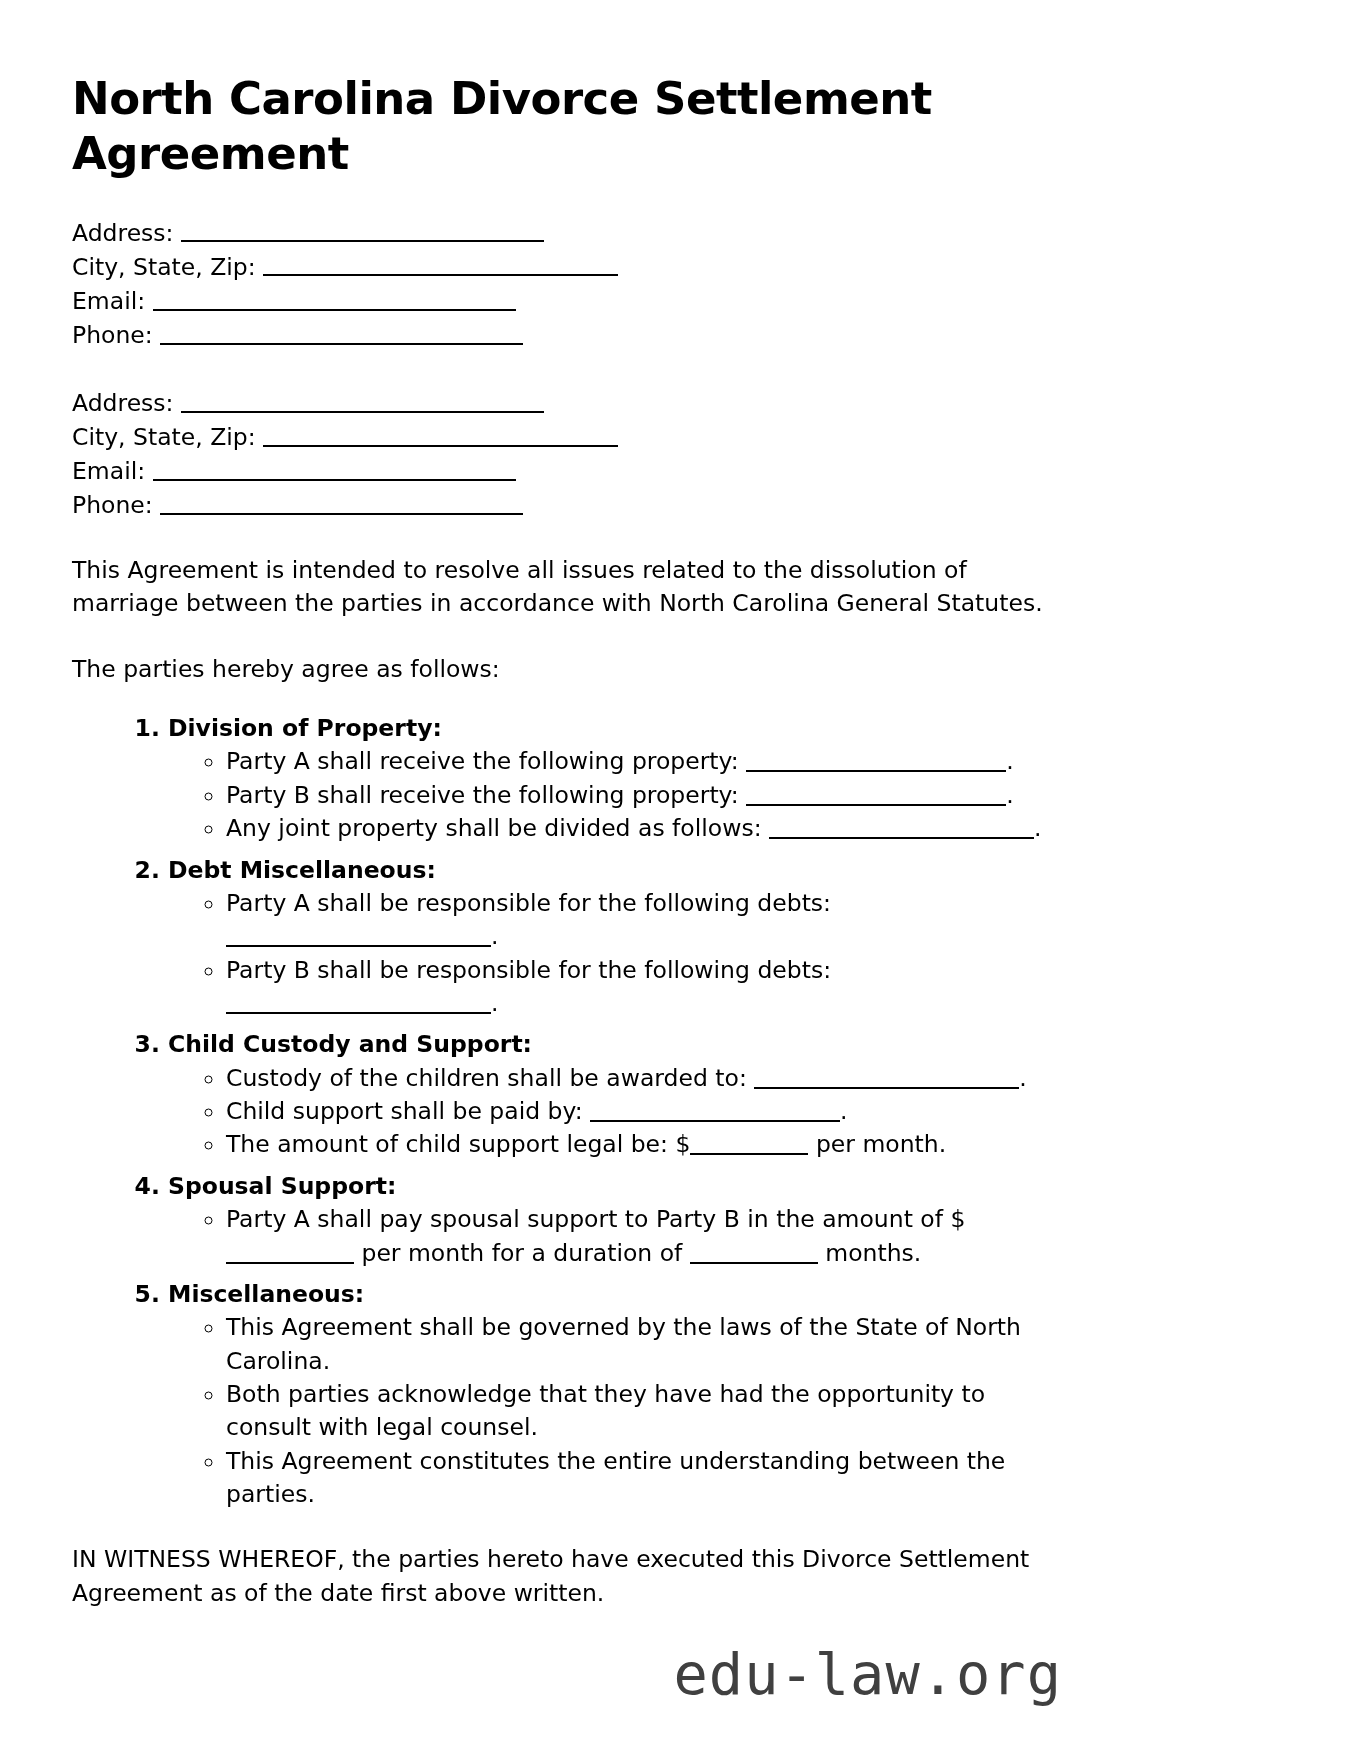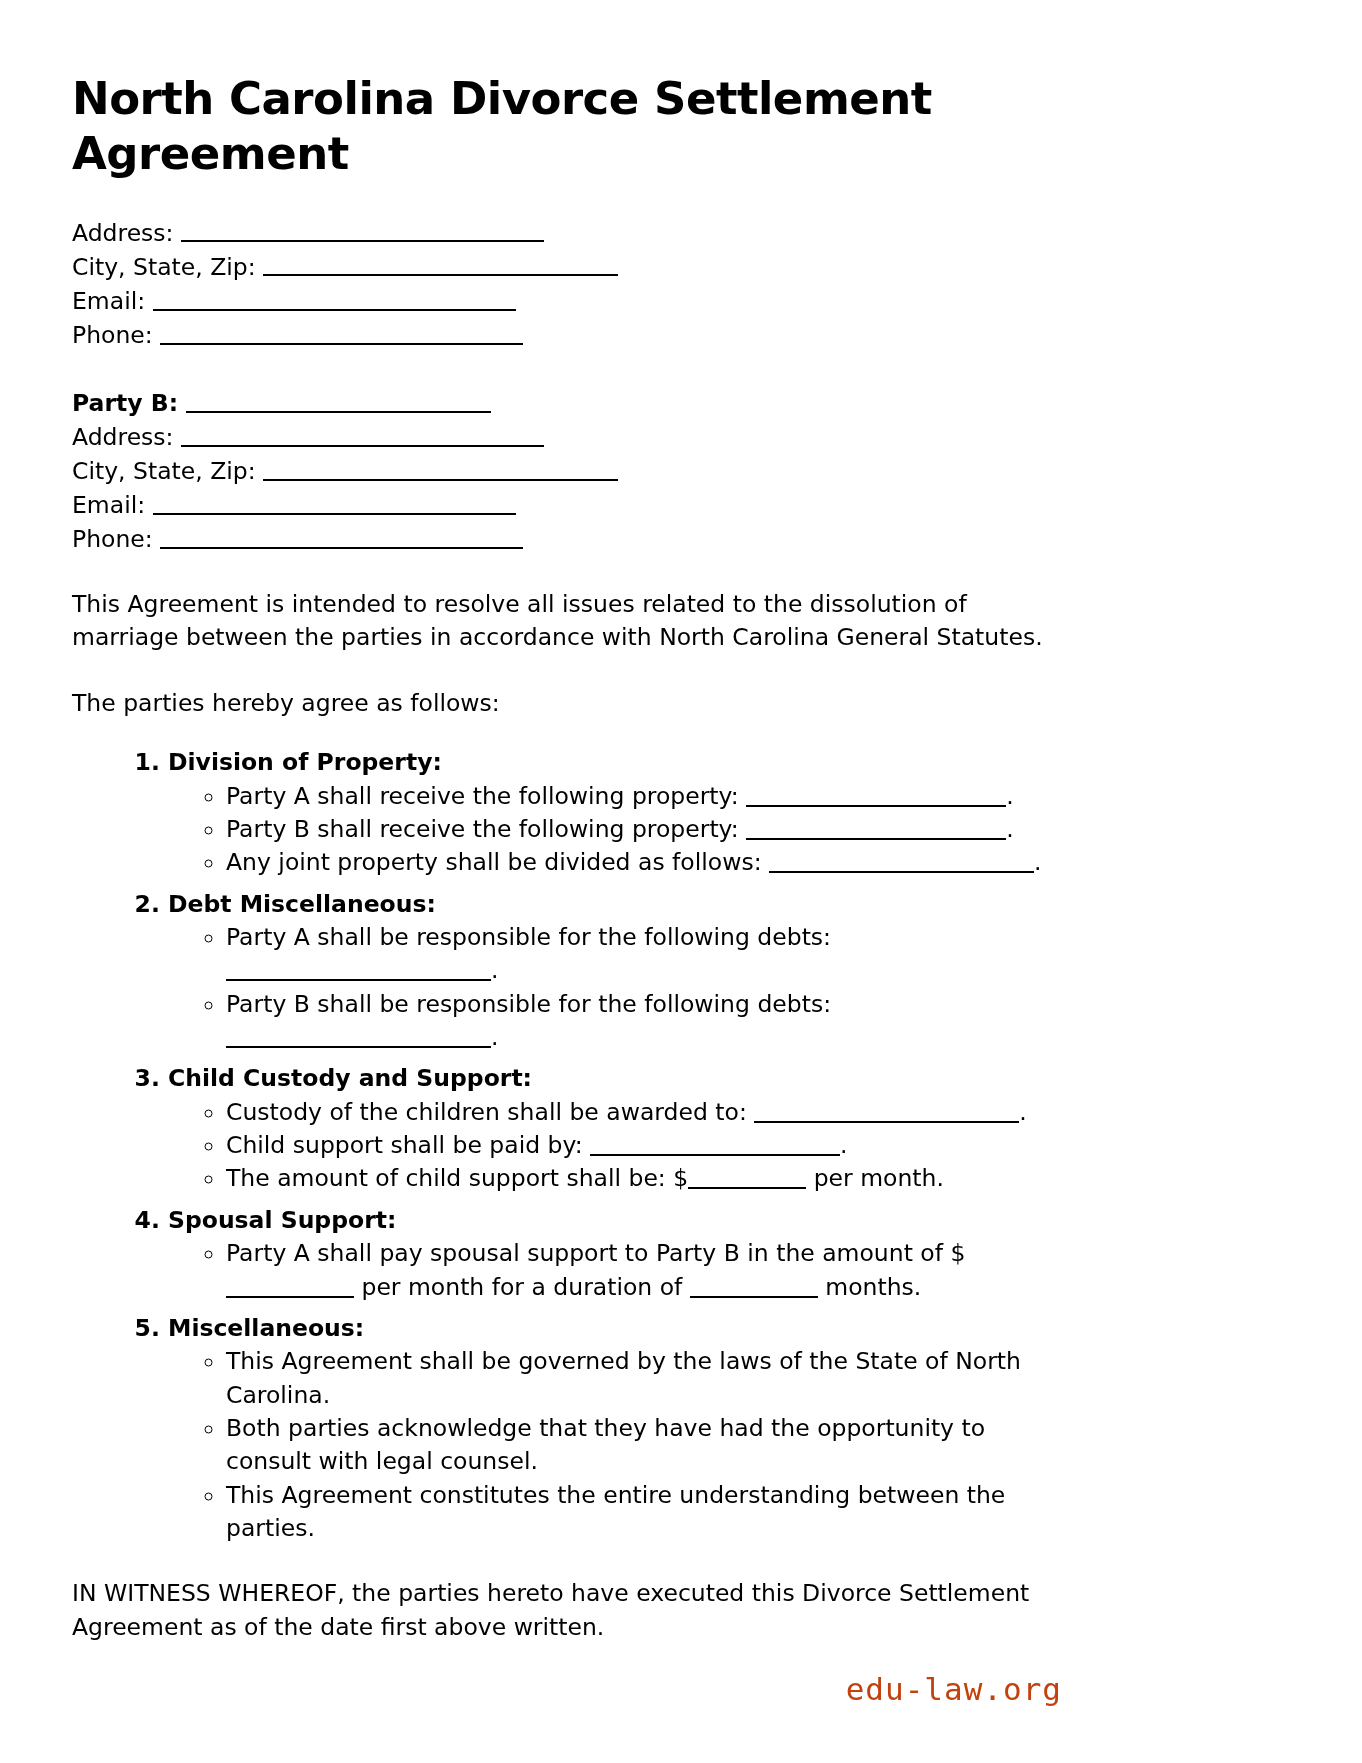--- a/index.html
+++ b/index.html
@@ -114,43 +114,42 @@
   }
   .sig-label {
     font-size: 21px;
     line-height: 1.3;
   }
   .watermark {
     position: absolute;
     right: 56px;
     bottom: 56px;
     font-family: "DejaVu Sans Mono", monospace;
-    font-size: 31px;
-    color: #c2410c;
+    font-size: 57px;
+    color: #404040;
     letter-spacing: 1px;
     white-space: nowrap;
   }
 </style>
 </head>
 <body>
 
 <div class="page">
 
   <h1 class="doc-title">North Carolina Divorce Settlement Agreement</h1>
 
 
   <div class="party-block">
     <div class="line"><span>Address:</span> <span class="fill w-addr"></span></div>
     <div class="line"><span>City, State, Zip:</span> <span class="fill w-city"></span></div>
     <div class="line"><span>Email:</span> <span class="fill w-email"></span></div>
     <div class="line"><span>Phone:</span> <span class="fill w-phone"></span></div>
   </div>
 
   <div class="party-block">
-    <div class="line"><span class="lbl-bold">Party B:</span> <span class="fill w-a"></span></div>
     <div class="line"><span>Address:</span> <span class="fill w-addr"></span></div>
     <div class="line"><span>City, State, Zip:</span> <span class="fill w-city"></span></div>
     <div class="line"><span>Email:</span> <span class="fill w-email"></span></div>
     <div class="line"><span>Phone:</span> <span class="fill w-phone"></span></div>
   </div>
 
   <p class="para">This Agreement is intended to resolve all issues related to the dissolution of marriage between the parties in accordance with North Carolina General Statutes.</p>
 
   <p class="para">The parties hereby agree as follows:</p>
 
@@ -160,21 +159,21 @@
           <li><span>Party B shall receive the following property: </span><span class="blank b-260"></span><span>.</span></li>
           <li><span>Any joint property shall be divided as follows: </span><span class="blank b-265"></span><span>.</span></li>
         </ul></li>
       <li><span class="item-title">Debt Miscellaneous:</span><ul class="sub-list">
           <li><span>Party A shall be responsible for the following debts: </span><span class="blank b-265"></span><span>.</span></li>
           <li><span>Party B shall be responsible for the following debts: </span><span class="blank b-265"></span><span>.</span></li>
         </ul></li>
       <li><span class="item-title">Child Custody and Support:</span><ul class="sub-list">
           <li><span>Custody of the children shall be awarded to: </span><span class="blank b-265"></span><span>.</span></li>
           <li><span>Child support shall be paid by: </span><span class="blank b-250"></span><span>.</span></li>
-          <li><span>The amount of child support shall be: $</span><span class="blank b-118"></span><span> per month.</span></li>
+          <li><span>The amount of child support legal be: $</span><span class="blank b-118"></span><span> per month.</span></li>
         </ul></li>
       <li><span class="item-title">Spousal Support:</span><ul class="sub-list">
           <li><span>Party A shall pay spousal support to Party B in the amount of $</span><span class="blank b-128"></span><span> per month for a duration of </span><span class="blank b-128"></span><span> months.</span></li>
         </ul></li>
       <li><span class="item-title">Miscellaneous:</span><ul class="sub-list">
           <li><span>This Agreement shall be governed by the laws of the State of North Carolina.</span></li>
           <li><span>Both parties acknowledge that they have had the opportunity to consult with legal counsel.</span></li>
           <li><span>This Agreement constitutes the entire understanding between the parties.</span></li>
         </ul></li>
     </ol>

